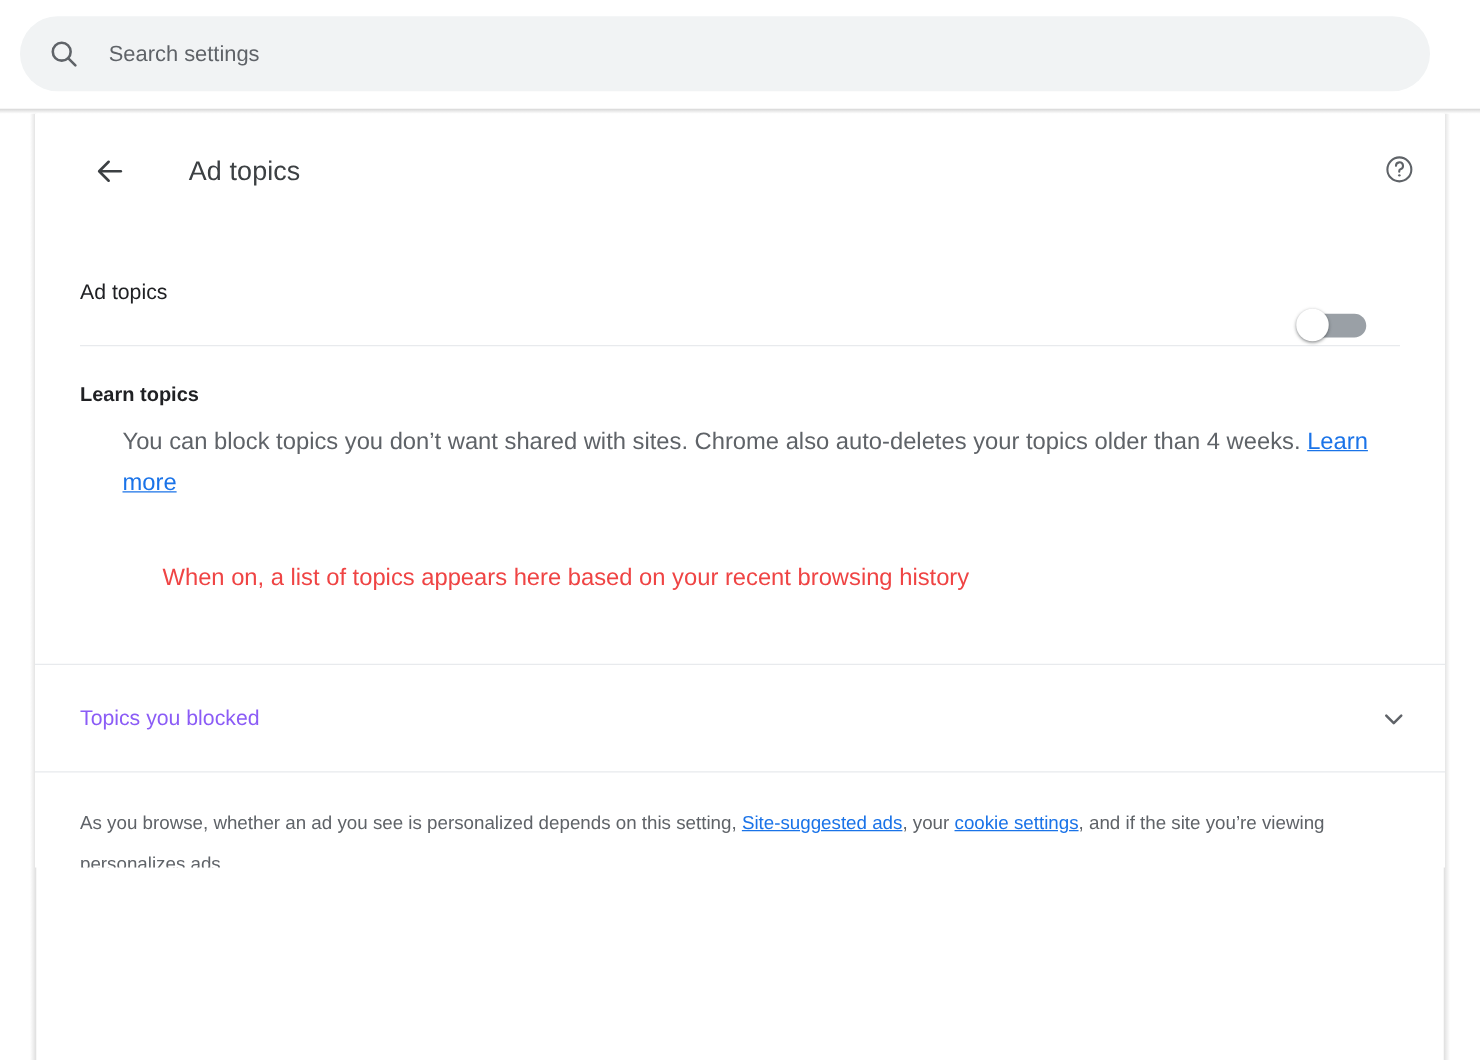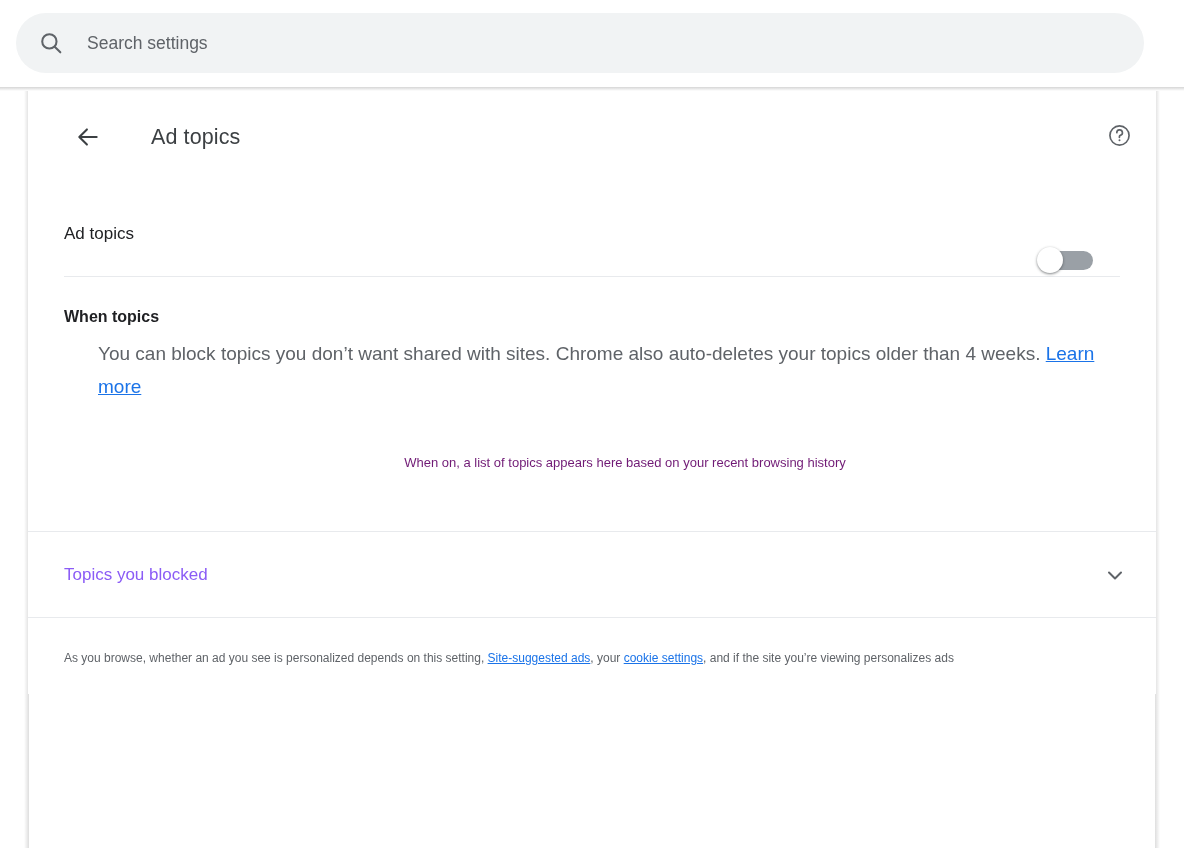--- a/index.html
+++ b/index.html
@@ -213,25 +213,24 @@
     max-width: 1010px;
     margin-left: 34px;
   }
   a.link {
     color: #1a73e8;
     text-decoration: underline;
     cursor: pointer;
   }
 
   .empty-state {
-    font-size: 13px;
-    color: #701a75;
+    font-size: 19px;
+    color: #ef4444;
     line-height: 24px;
     padding: 48px 0 56px 66px;
-    text-align: center;
   }
 
   .full-divider {
     height: 1px;
     background: #e8eaed;
     width: 100%;
   }
 
   .row-blocked {
     position: relative;
@@ -255,21 +254,21 @@
     display: flex;
     align-items: center;
     justify-content: center;
     color: #5f6368;
     cursor: pointer;
   }
   .chevron svg { display: block; }
 
   .footer-note {
     padding: 24px 24px 0 36px;
-    font-size: 12px;
+    font-size: 15px;
     color: #5f6368;
     line-height: 33px;
     max-width: 1090px;
   }
 </style>
 </head>
 <body>
 
 <div class="topbar">
   <div class="search-pill">
@@ -316,21 +315,21 @@
         <div class="row-title">Ad topics</div>
       </div>
       <div class="toggle">
         <div class="toggle-track"></div>
         <div class="toggle-knob"></div>
       </div>
     </div>
     <div class="inner-divider"></div>
 
     <div class="row-your-topics">
-      <div class="your-topics-title">When topics</div>
+      <div class="your-topics-title">Learn topics</div>
       <div class="your-topics-desc"><span>You can block topics you don’t want shared with sites. Chrome also auto-deletes your topics older than 4 weeks. </span><a class="link">Learn more</a></div>
       <div class="empty-state">When on, a list of topics appears here based on your recent browsing history</div>
     </div>
   </div>
 
   <div class="full-divider"></div>
 
   <div class="row-blocked">
     <div class="blocked-title">Topics you blocked</div>
     <div class="chevron">

